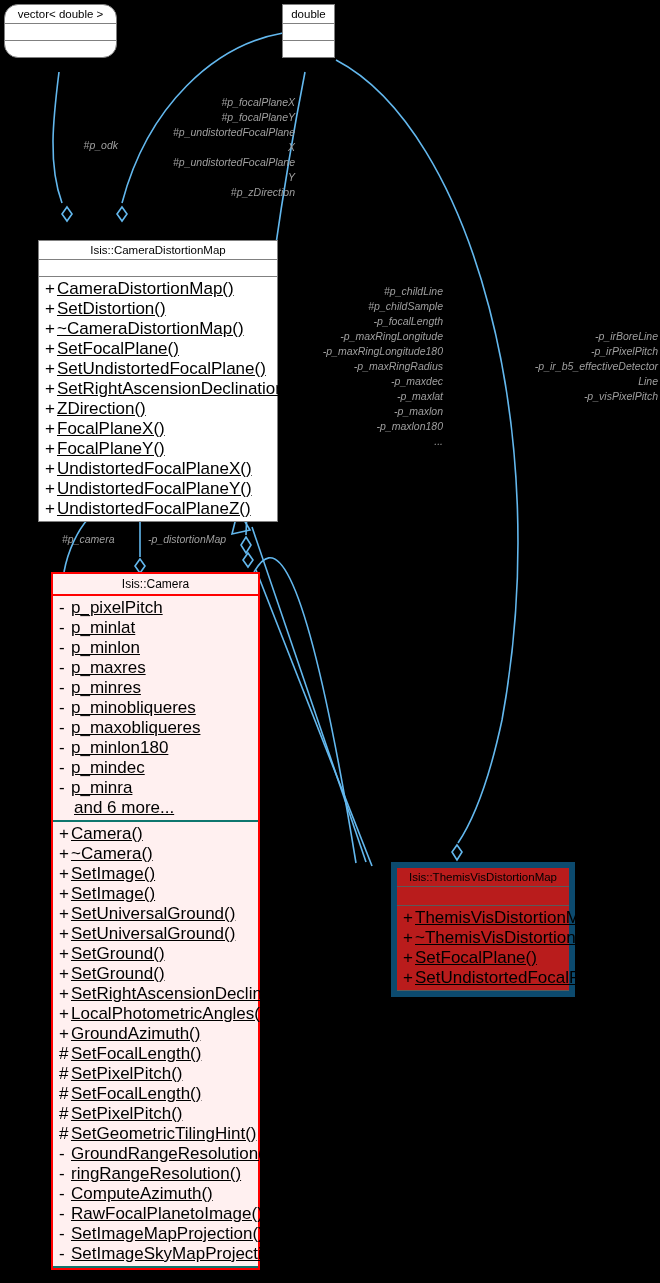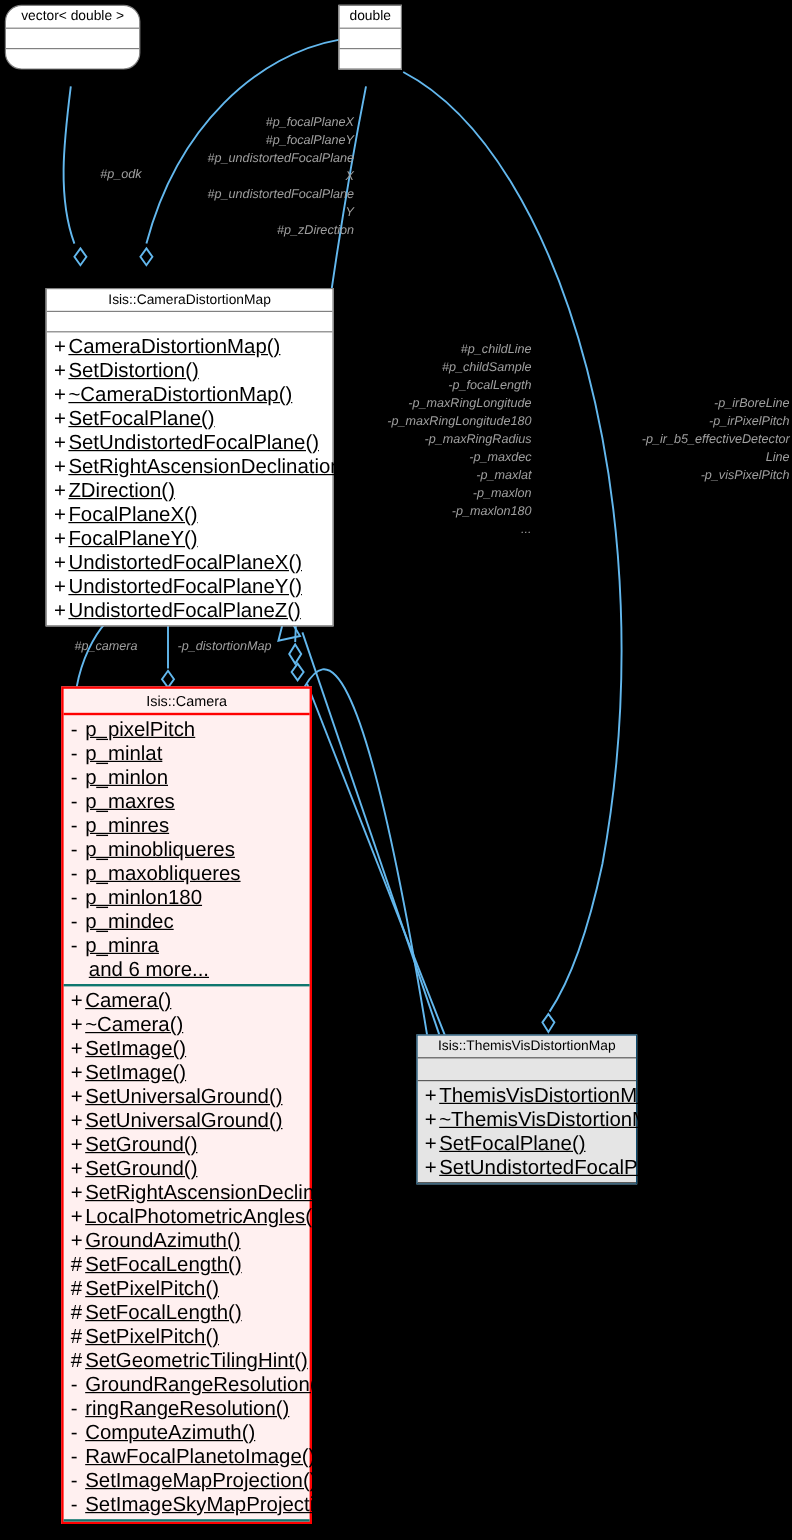--- a/index.html
+++ b/index.html
@@ -74,22 +74,23 @@
   .node.current .title {
     border-bottom: 2px solid #ff0000;
     font-size: 12px;
   }
   .node.current .compartment {
     border-bottom: 2px solid #0f766e;
   }
 
   
   .node.gray {
-    background: #e5e5e5;
-    border: 1px solid #0c4a6e;
+    background: #b91c1c;
+    border: 6px solid #0c4a6e;
+    margin-left: 44px;
   }
   .node.gray .title,
   .node.gray .compartment {
     border-bottom: 1px solid #5a5a5a;
   }
   .node.gray .compartment.empty {
     height: 18px;
   }
 
   

